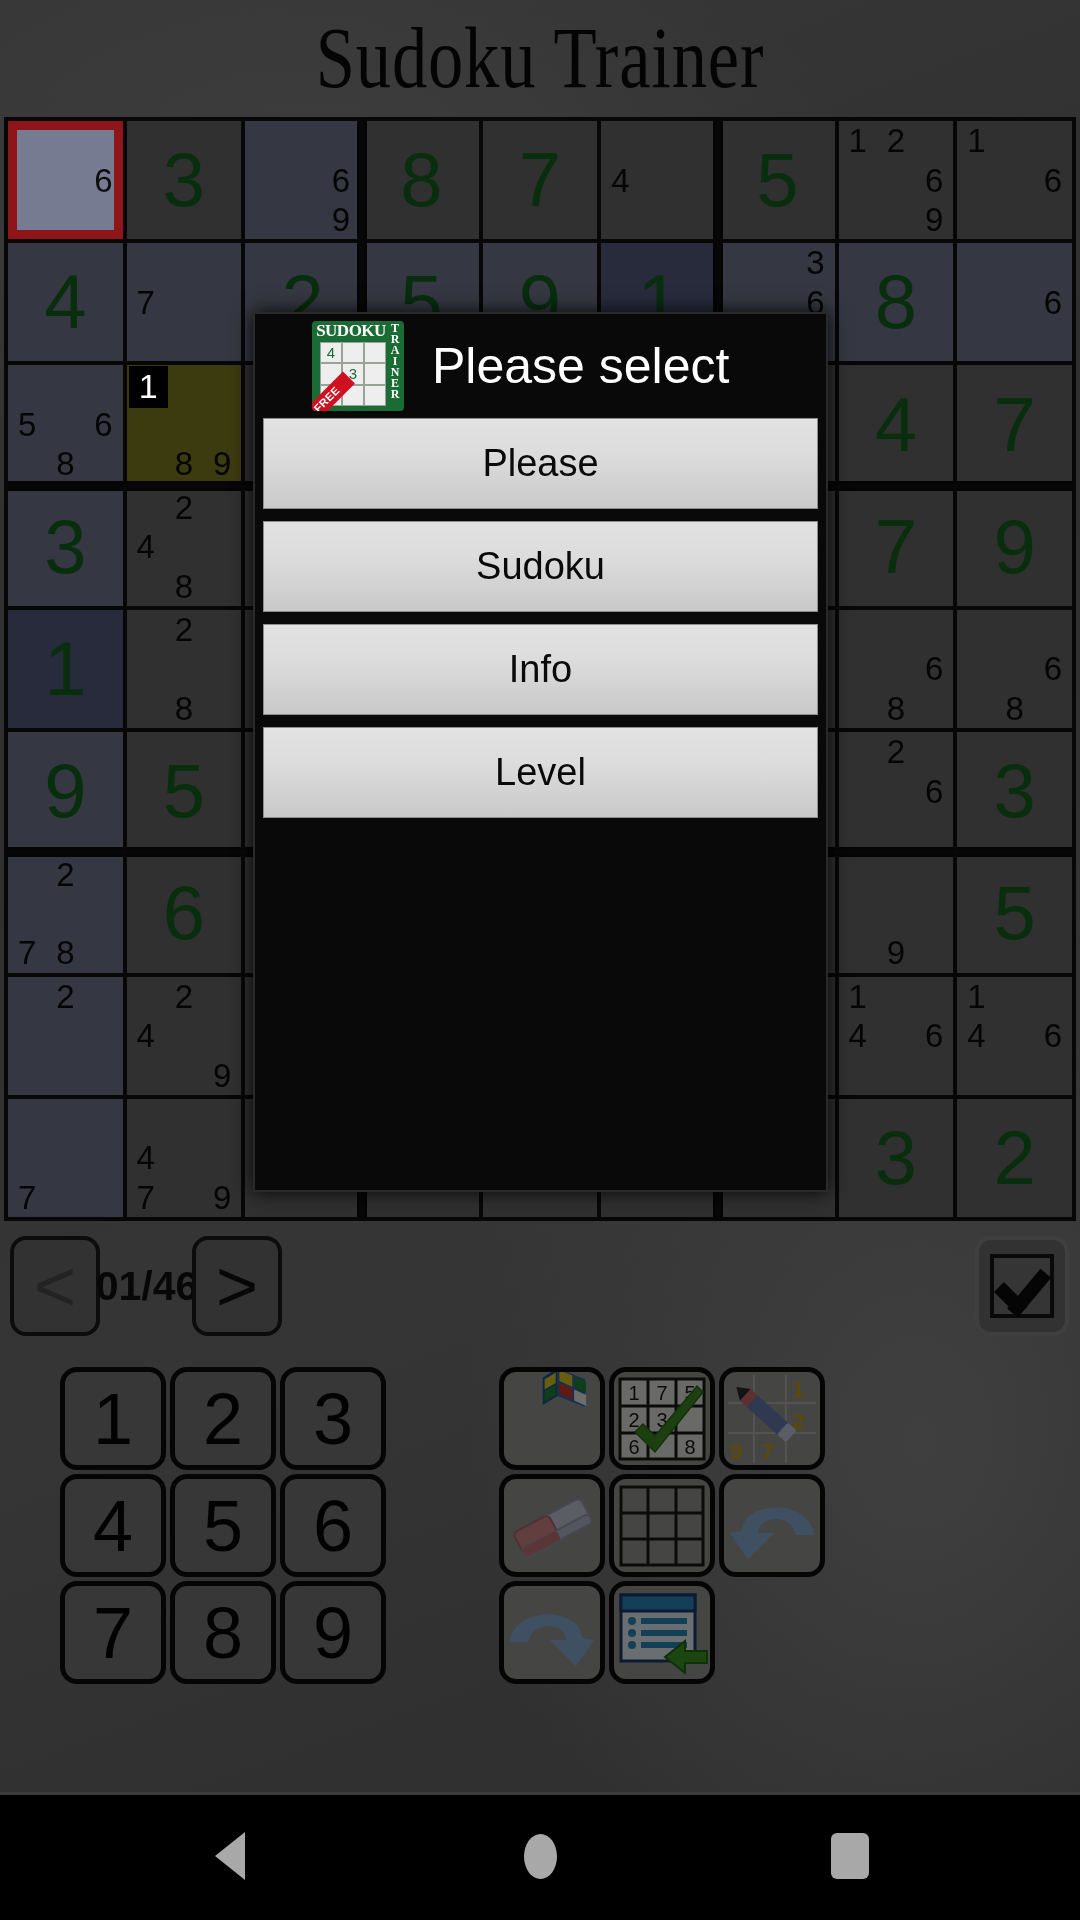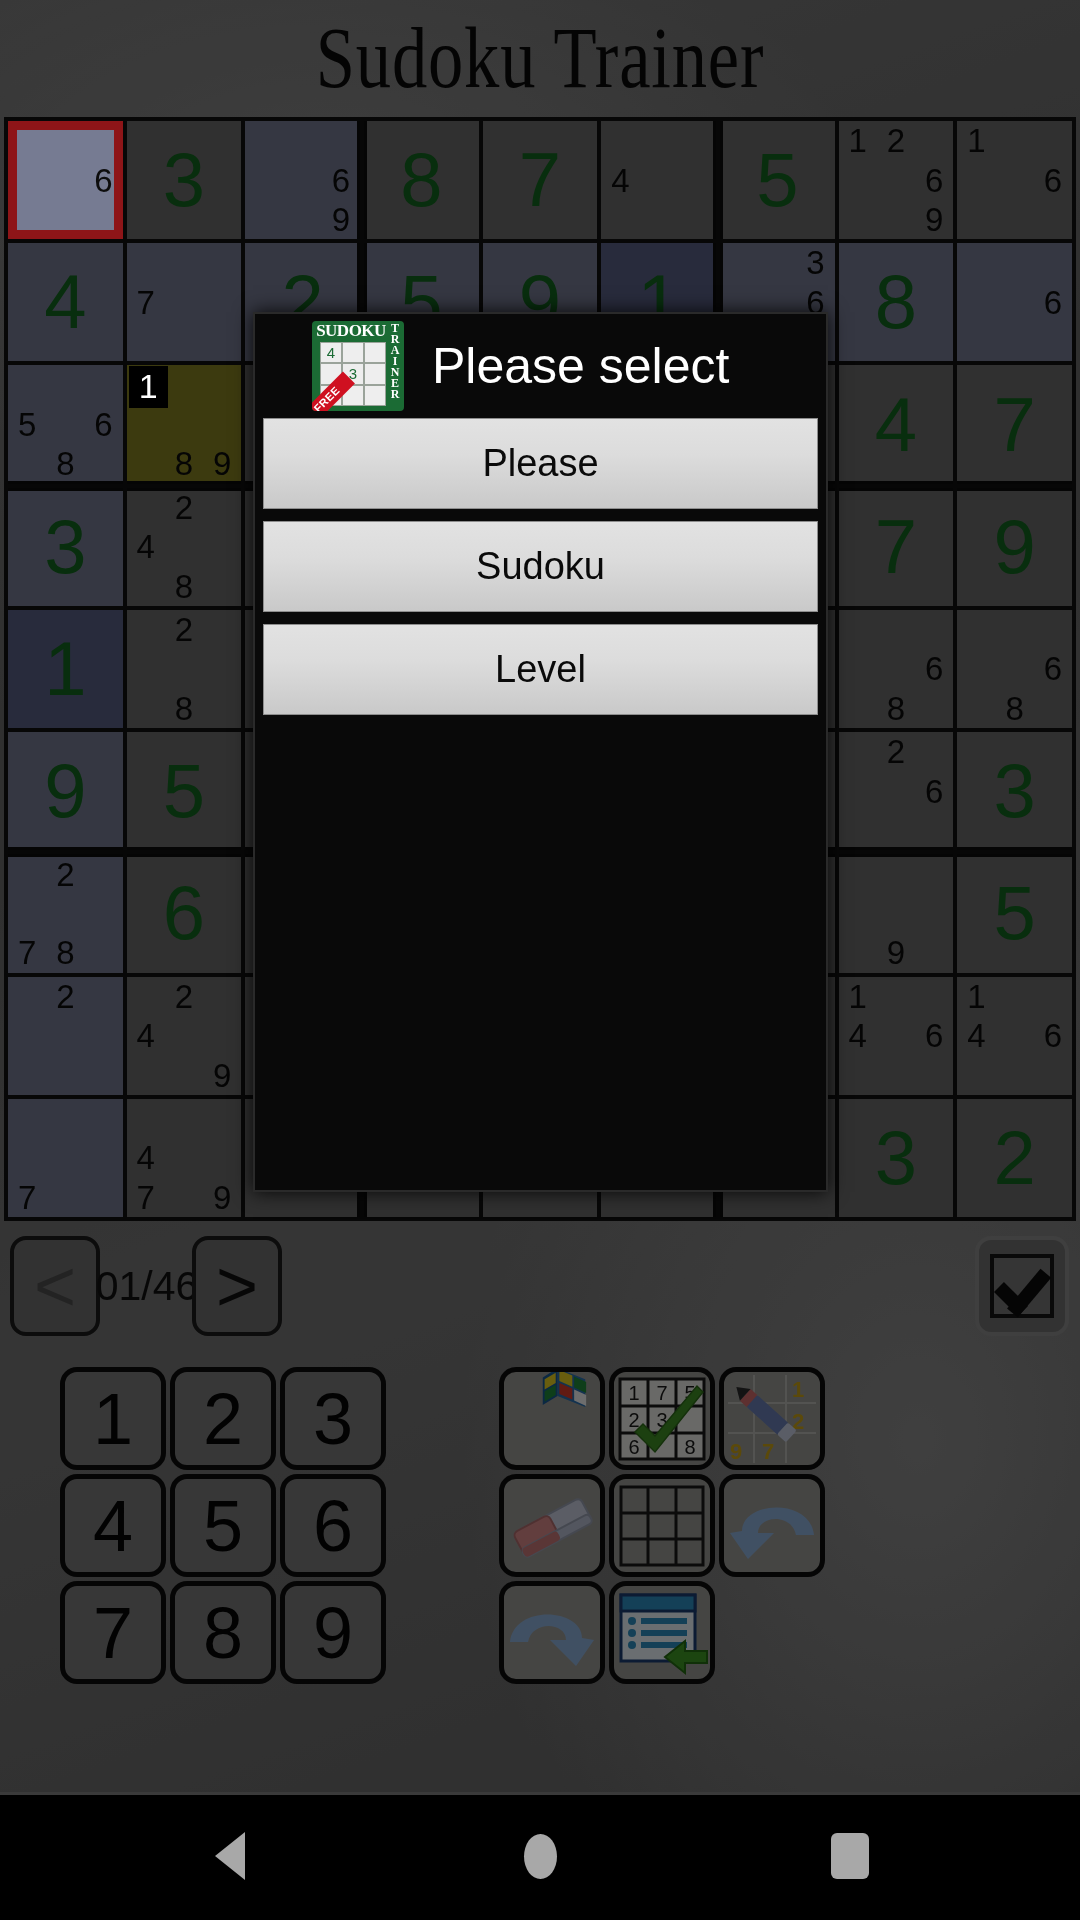--- a/index.html
+++ b/index.html
@@ -77,21 +77,21 @@
     display:flex;align-items:center;justify-content:center;
     box-sizing:border-box;
   }
   #prevbtn{left:10px;}
   #nextbtn{left:192px;}
   .chev{font-size:72px;color:#4e4e4e;line-height:1;font-family:"Liberation Sans",sans-serif;}
   #nextbtn .chev{color:#101010;}
   #pagecount{
     position:absolute;left:104px;top:8px;width:86px;height:100px;
     display:flex;align-items:center;justify-content:center;
-    font-size:41px;color:#111;
+    font-size:41px;color:#111;font-weight:bold;
   }
   #checkbox{
     position:absolute;left:975px;top:8px;width:94px;height:100px;
     border:4px solid #8c8c8c;border-radius:16px;background:#707070;
     box-sizing:border-box;display:flex;align-items:center;justify-content:center;
   }
   #checkbox .inner{
     width:64px;height:64px;border:4px solid #151515;background:#767676;
     position:relative;box-sizing:border-box;
   }
@@ -1181,20 +1181,21 @@
             <div></div>
             <div></div>
           </div>
         <div class="ribbon">FREE</div>
       </div>
       <div id="dlgtitle">Please select</div>
     </div>
     <div id="dlgbody">
         <div class="dlgbtn">Please</div>
         <div class="dlgbtn">Sudoku</div>
+        <div class="dlgbtn">Info</div>
         <div class="dlgbtn">Level</div>
       </div>
   </div>
 
   <div id="sysnav">
     <div class="sep"></div>
     <div class="sysbtn" id="sysback">
       <div class="tri"></div>
     </div>
     <div class="sysbtn" id="syshome">

